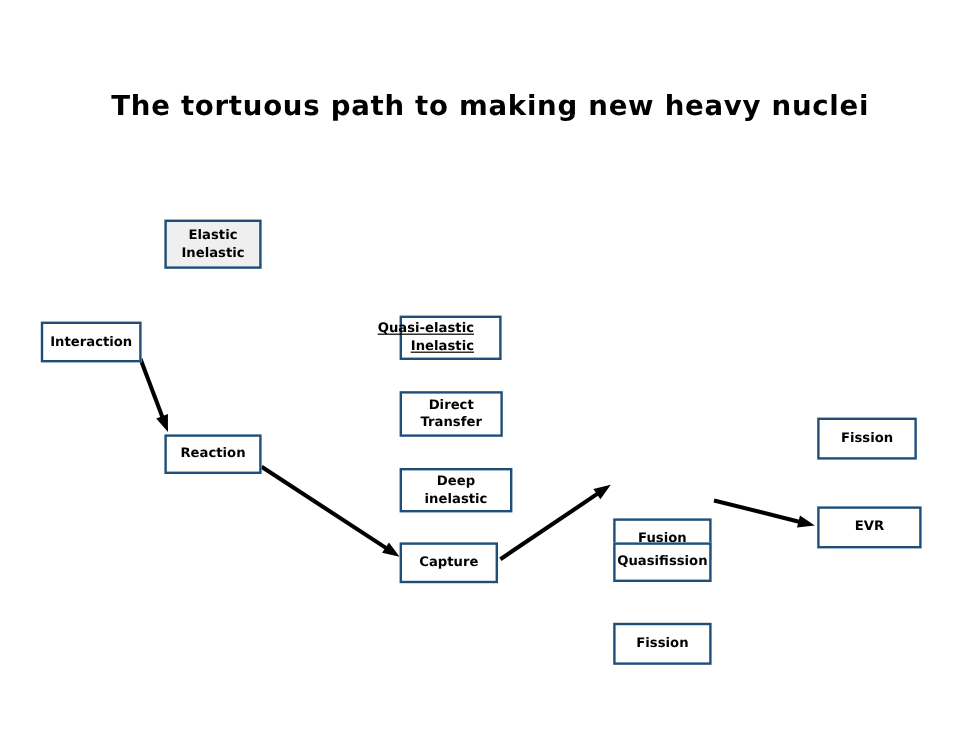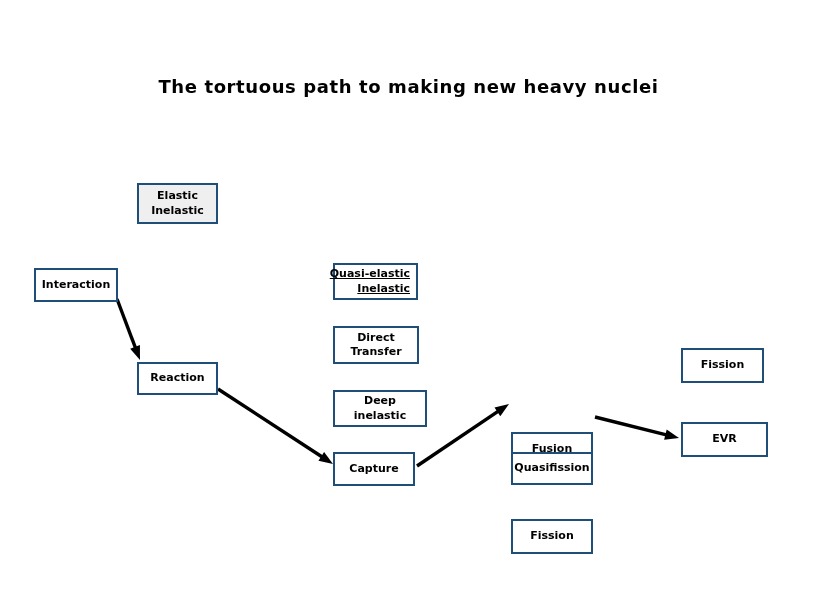--- a/index.html
+++ b/index.html
@@ -26,35 +26,35 @@
     height: 613px;
     pointer-events: none;
   }
   .slide-title {
     position: absolute;
     left: 0;
     top: 76px;
     width: 817px;
     text-align: center;
     font-family: "DejaVu Sans", sans-serif;
-    font-size: 18px;
+    font-size: 23px;
     font-weight: bold;
     color: #000000;
     letter-spacing: 0.6px;
     white-space: nowrap;
   }
   .node {
     position: absolute;
     box-sizing: border-box;
     border: 2.5px solid #1f4e79;
     background: #ffffff;
     display: flex;
     flex-direction: column;
     justify-content: center;
-    padding: 0 6px;
+    padding: 0 21px;
     font-family: "DejaVu Sans", sans-serif;
     font-size: 11px;
     font-weight: bold;
     color: #000000;
     line-height: 1.28;
     z-index: 3;
   }
   .node.fill-grey {
     background: #efefef;
   }

